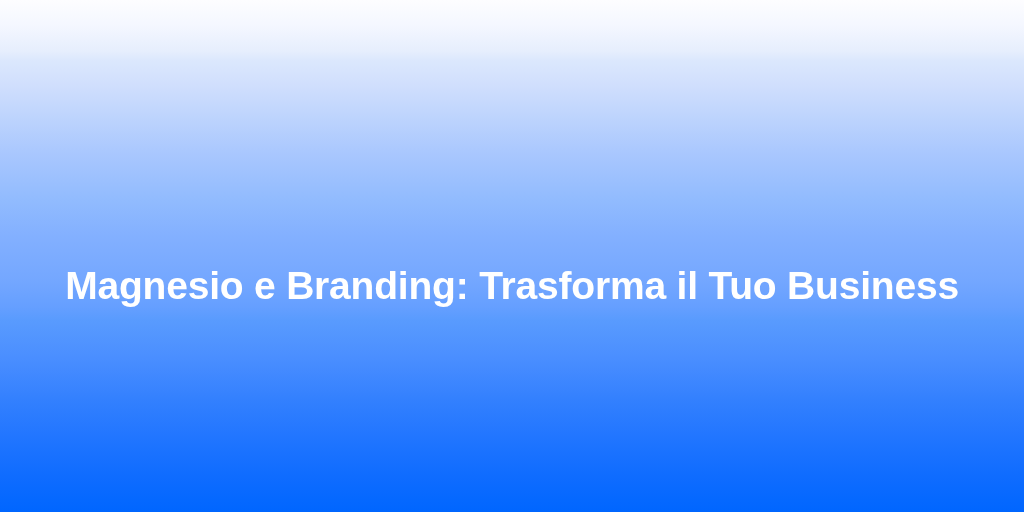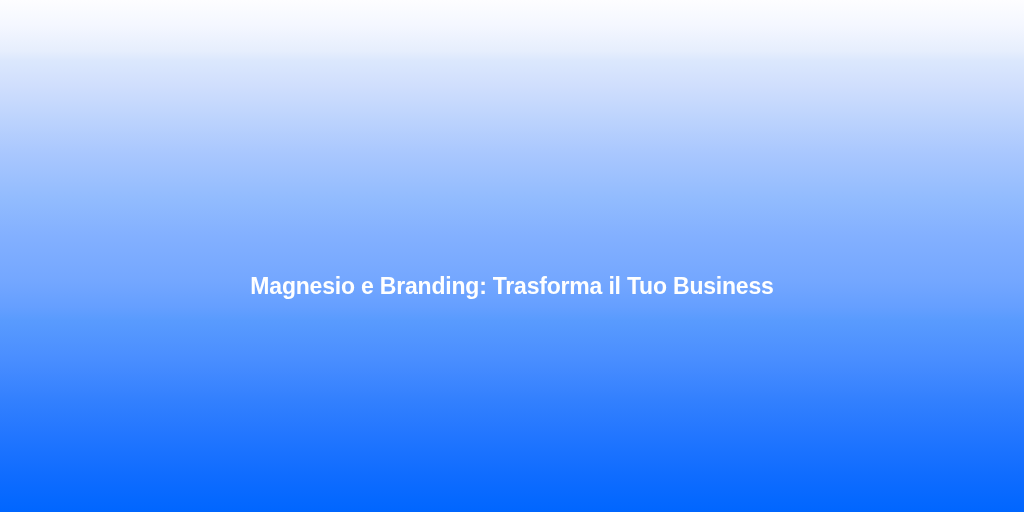--- a/index.html
+++ b/index.html
@@ -54,21 +54,21 @@
     display: flex;
     align-items: center;
     justify-content: center;
     padding: 0 48px;
     box-sizing: border-box;
   }
 
   .headline {
     margin: 0;
     font-family: "Liberation Sans", sans-serif;
-    font-size: 23px;
+    font-size: 39px;
     font-weight: 700;
     line-height: 1.25;
     letter-spacing: -0.2px;
     color: #ffffff;
     text-align: center;
     white-space: nowrap;
     -webkit-font-smoothing: antialiased;
   }
 </style>
 </head>

